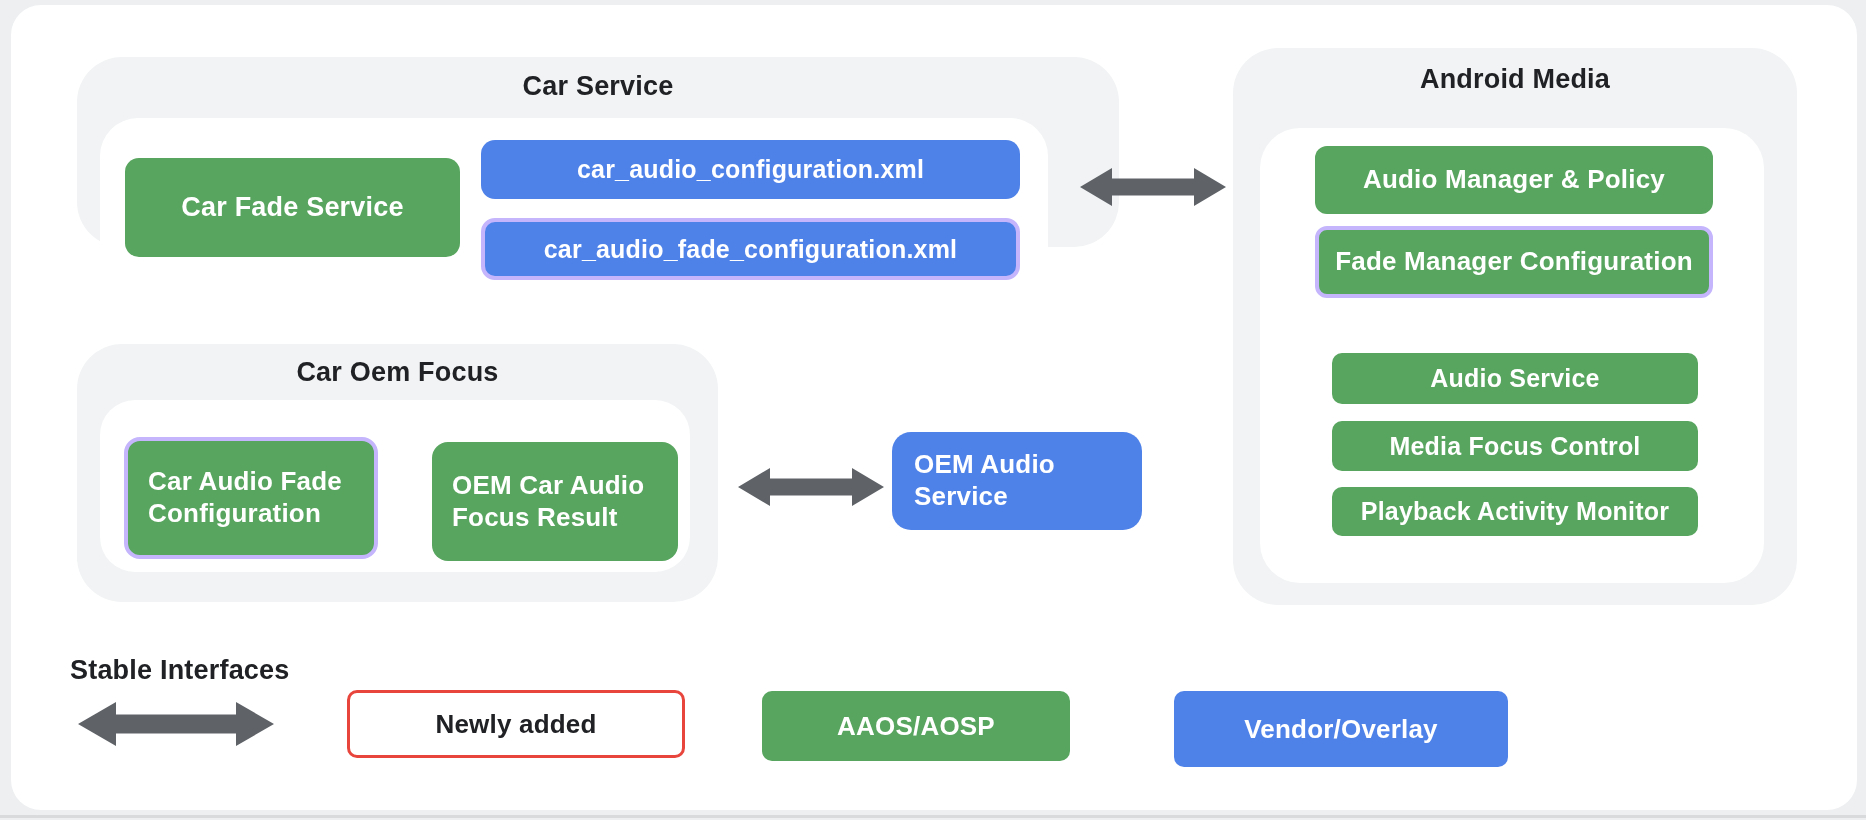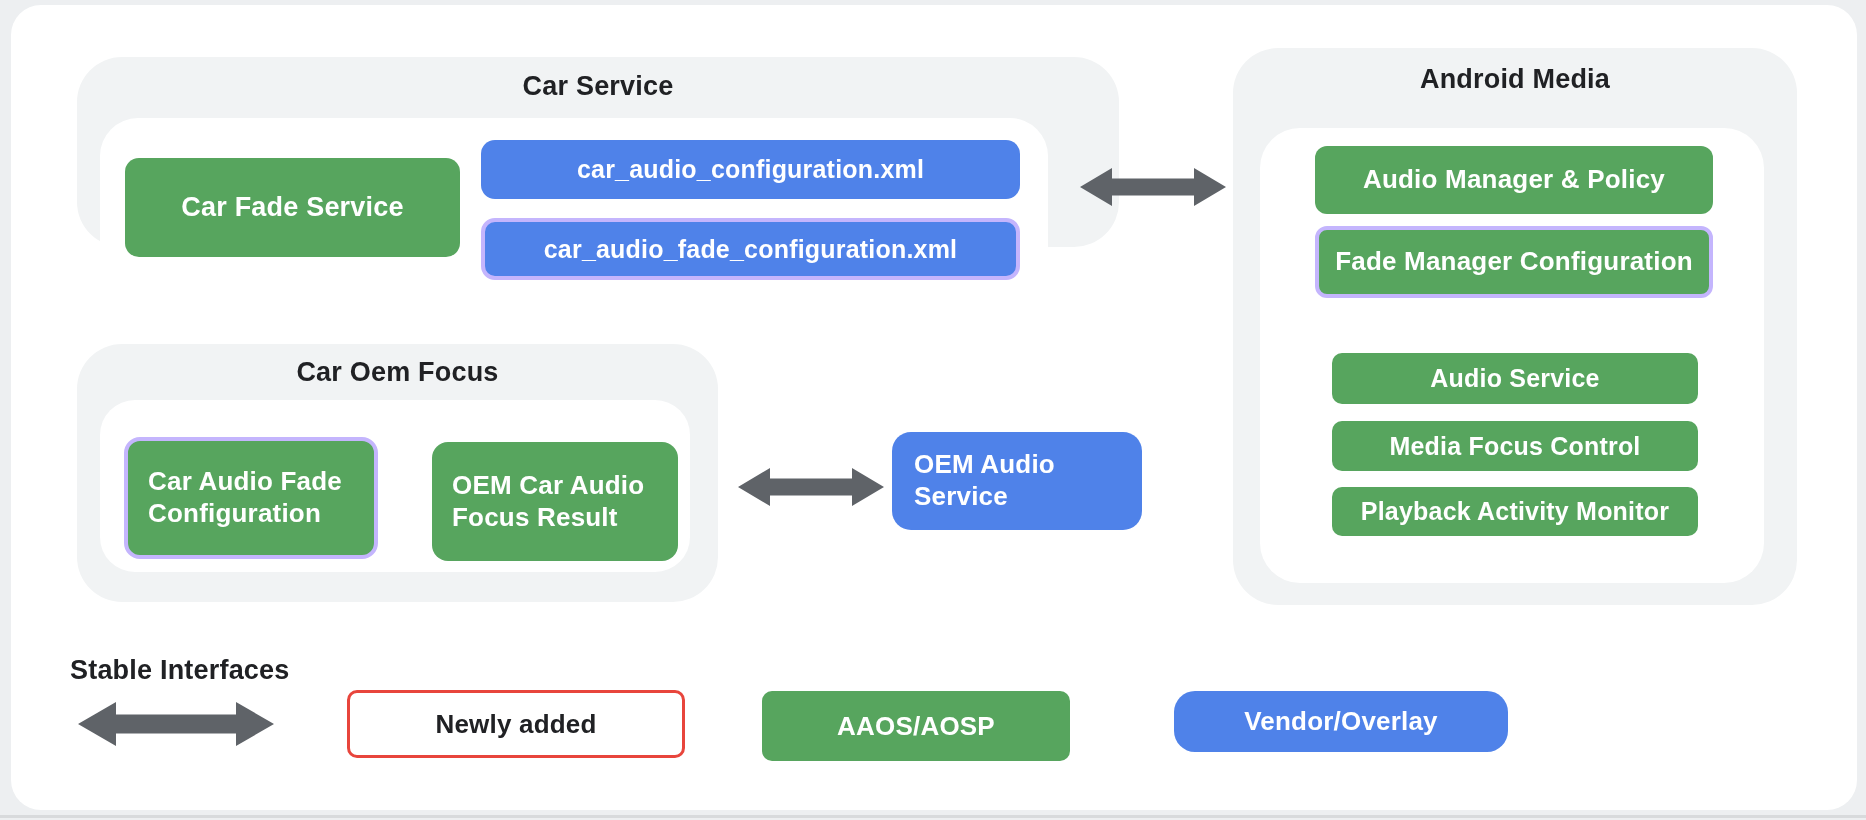--- a/index.html
+++ b/index.html
@@ -99,14 +99,14 @@
   <div class="arrow" style="left:78px;top:699px;">
     <svg width="196" height="50" viewBox="0 0 196 50">
       <path d="M0,25 L38,3 L38,15.5 L158,15.5 L158,3 L196,25 L158,47 L158,34.5 L38,34.5 L38,47 Z" fill="#5f6368"></path>
     </svg>
   </div>
 
   <div class="legend-box legend-outline" style="left:347px;top:690px;width:338px;height:68px;">Newly added</div>
 
   <div class="legend-box green" style="left:762px;top:691px;width:308px;height:70px;color:#ffffff;">AAOS/AOSP</div>
 
-  <div class="legend-box blue" style="left:1174px;top:691px;width:334px;height:61px;color:#ffffff;border-radius:21px;">Vendor/Overlay</div>
+  <div class="legend-box blue" style="left:1174px;top:691px;width:334px;height:76px;color:#ffffff;">Vendor/Overlay</div>
 </div>
 
 </body></html>

